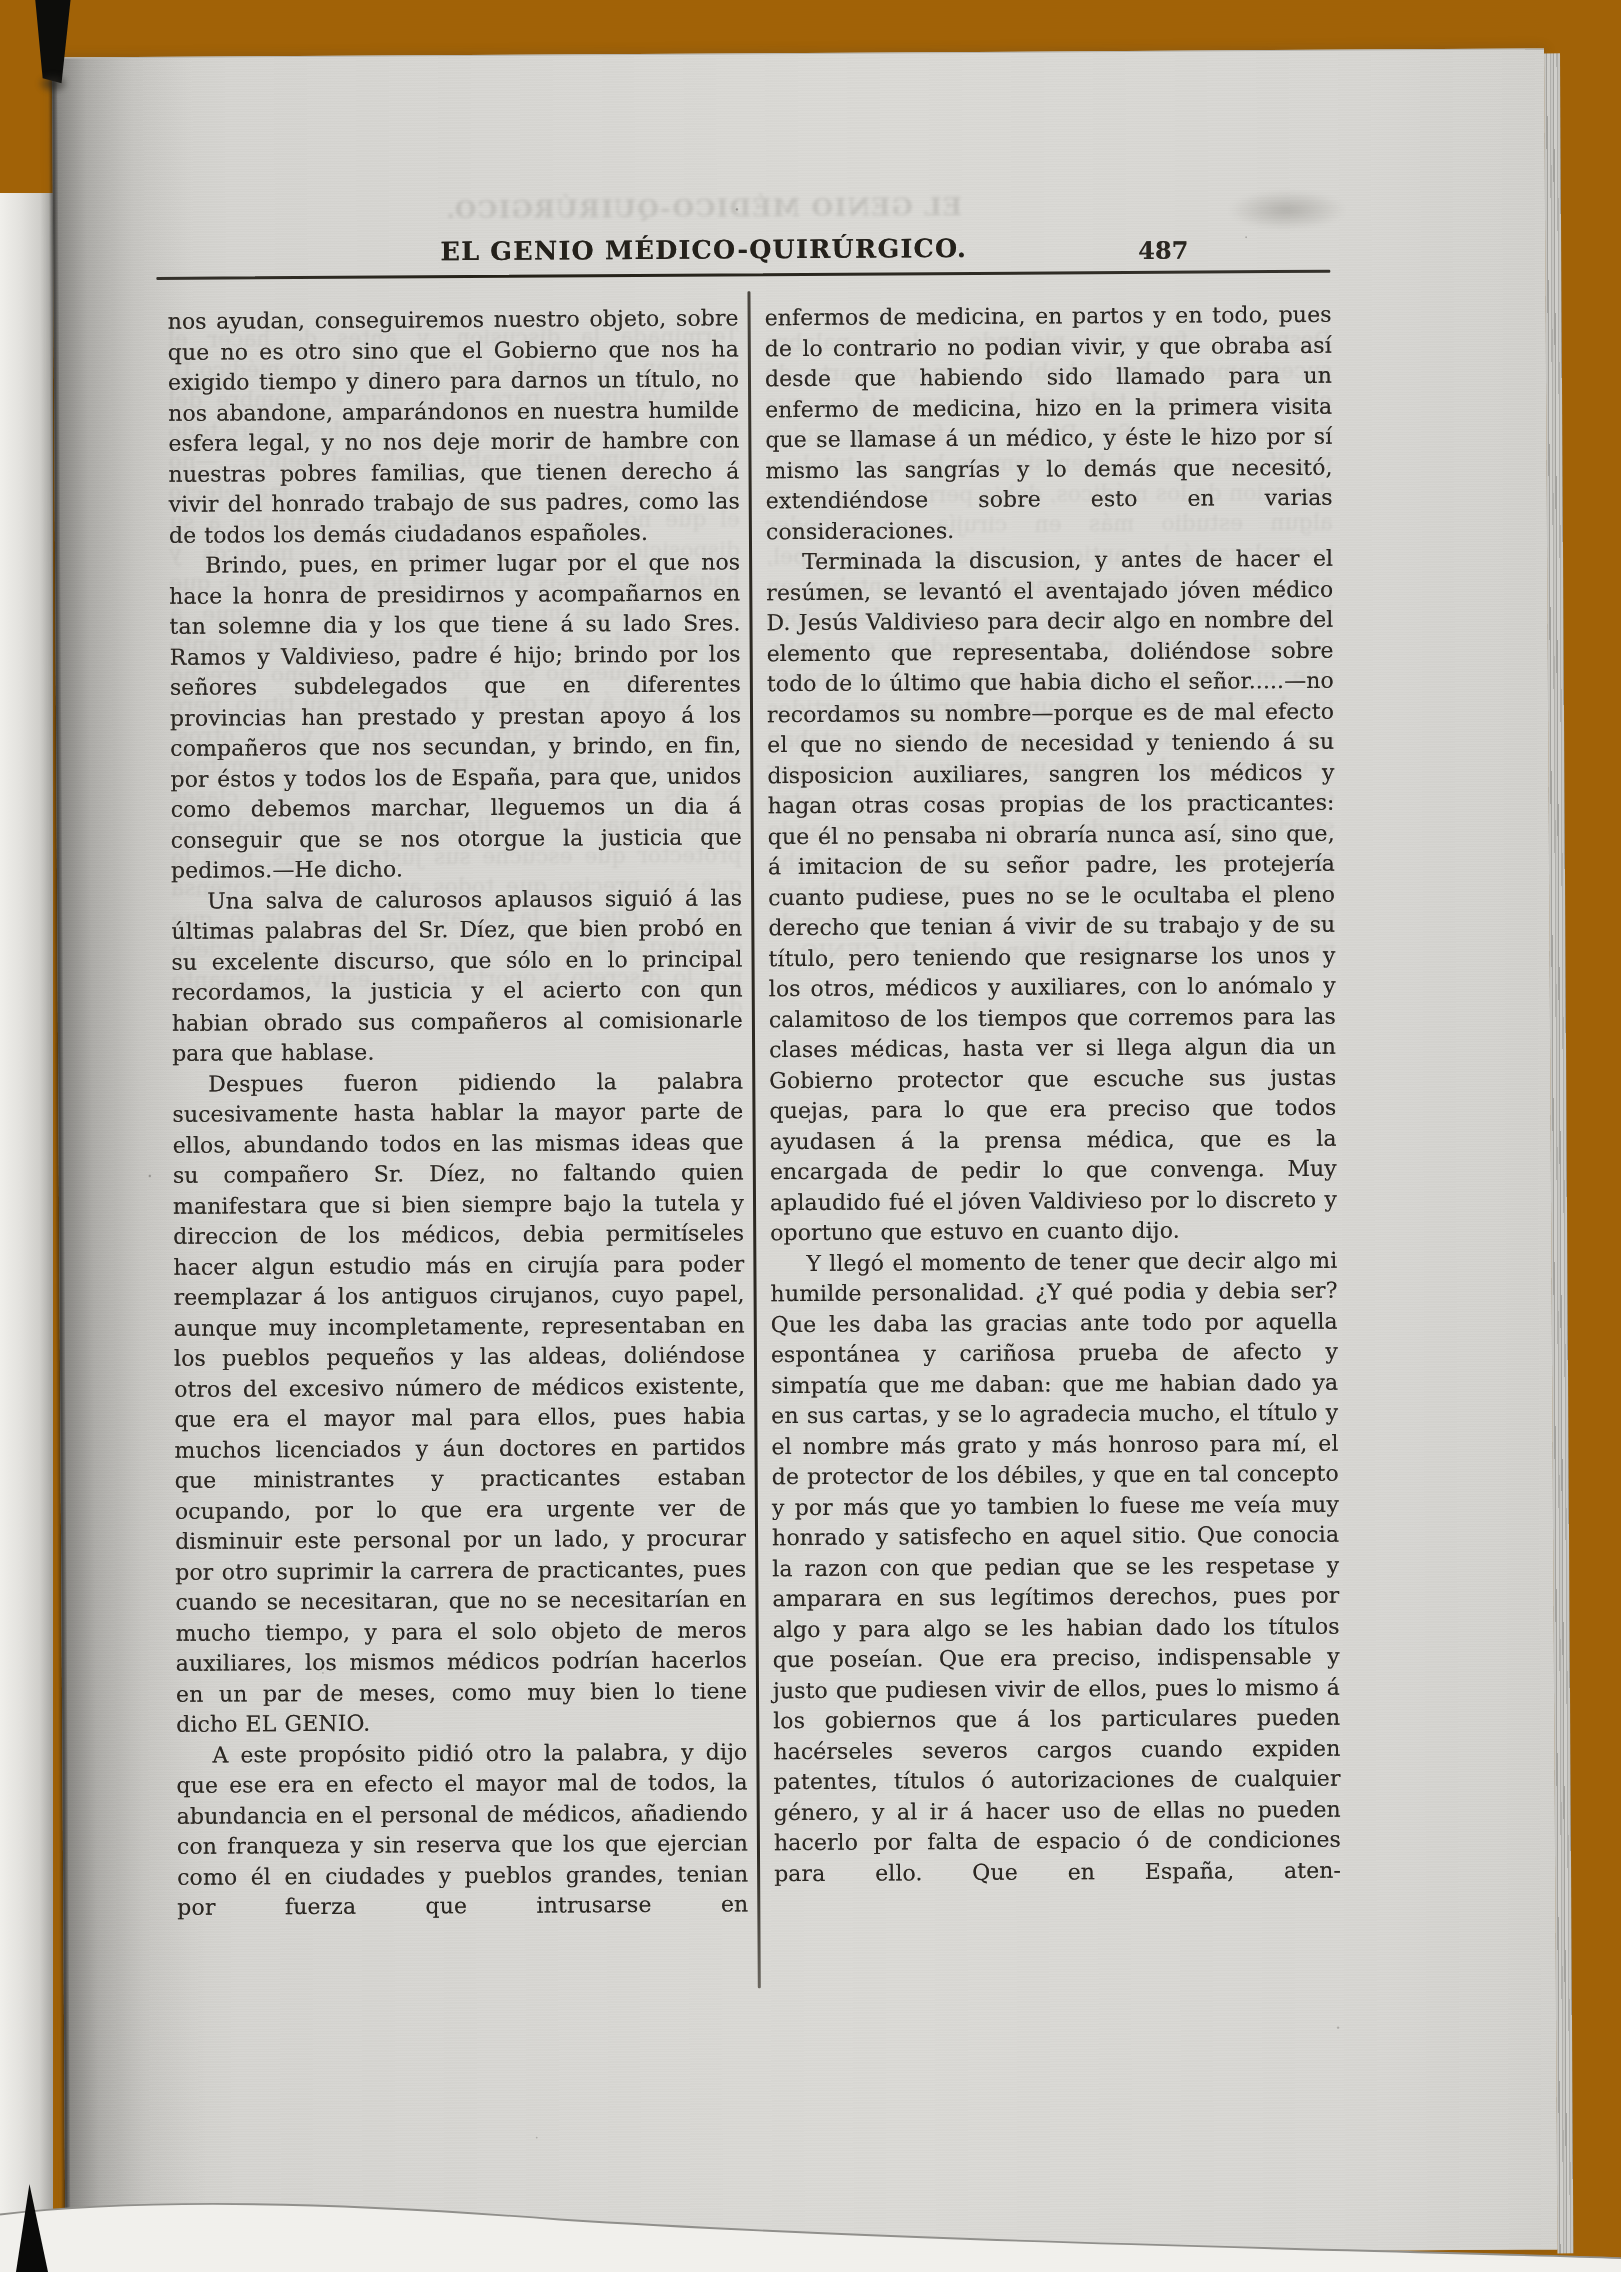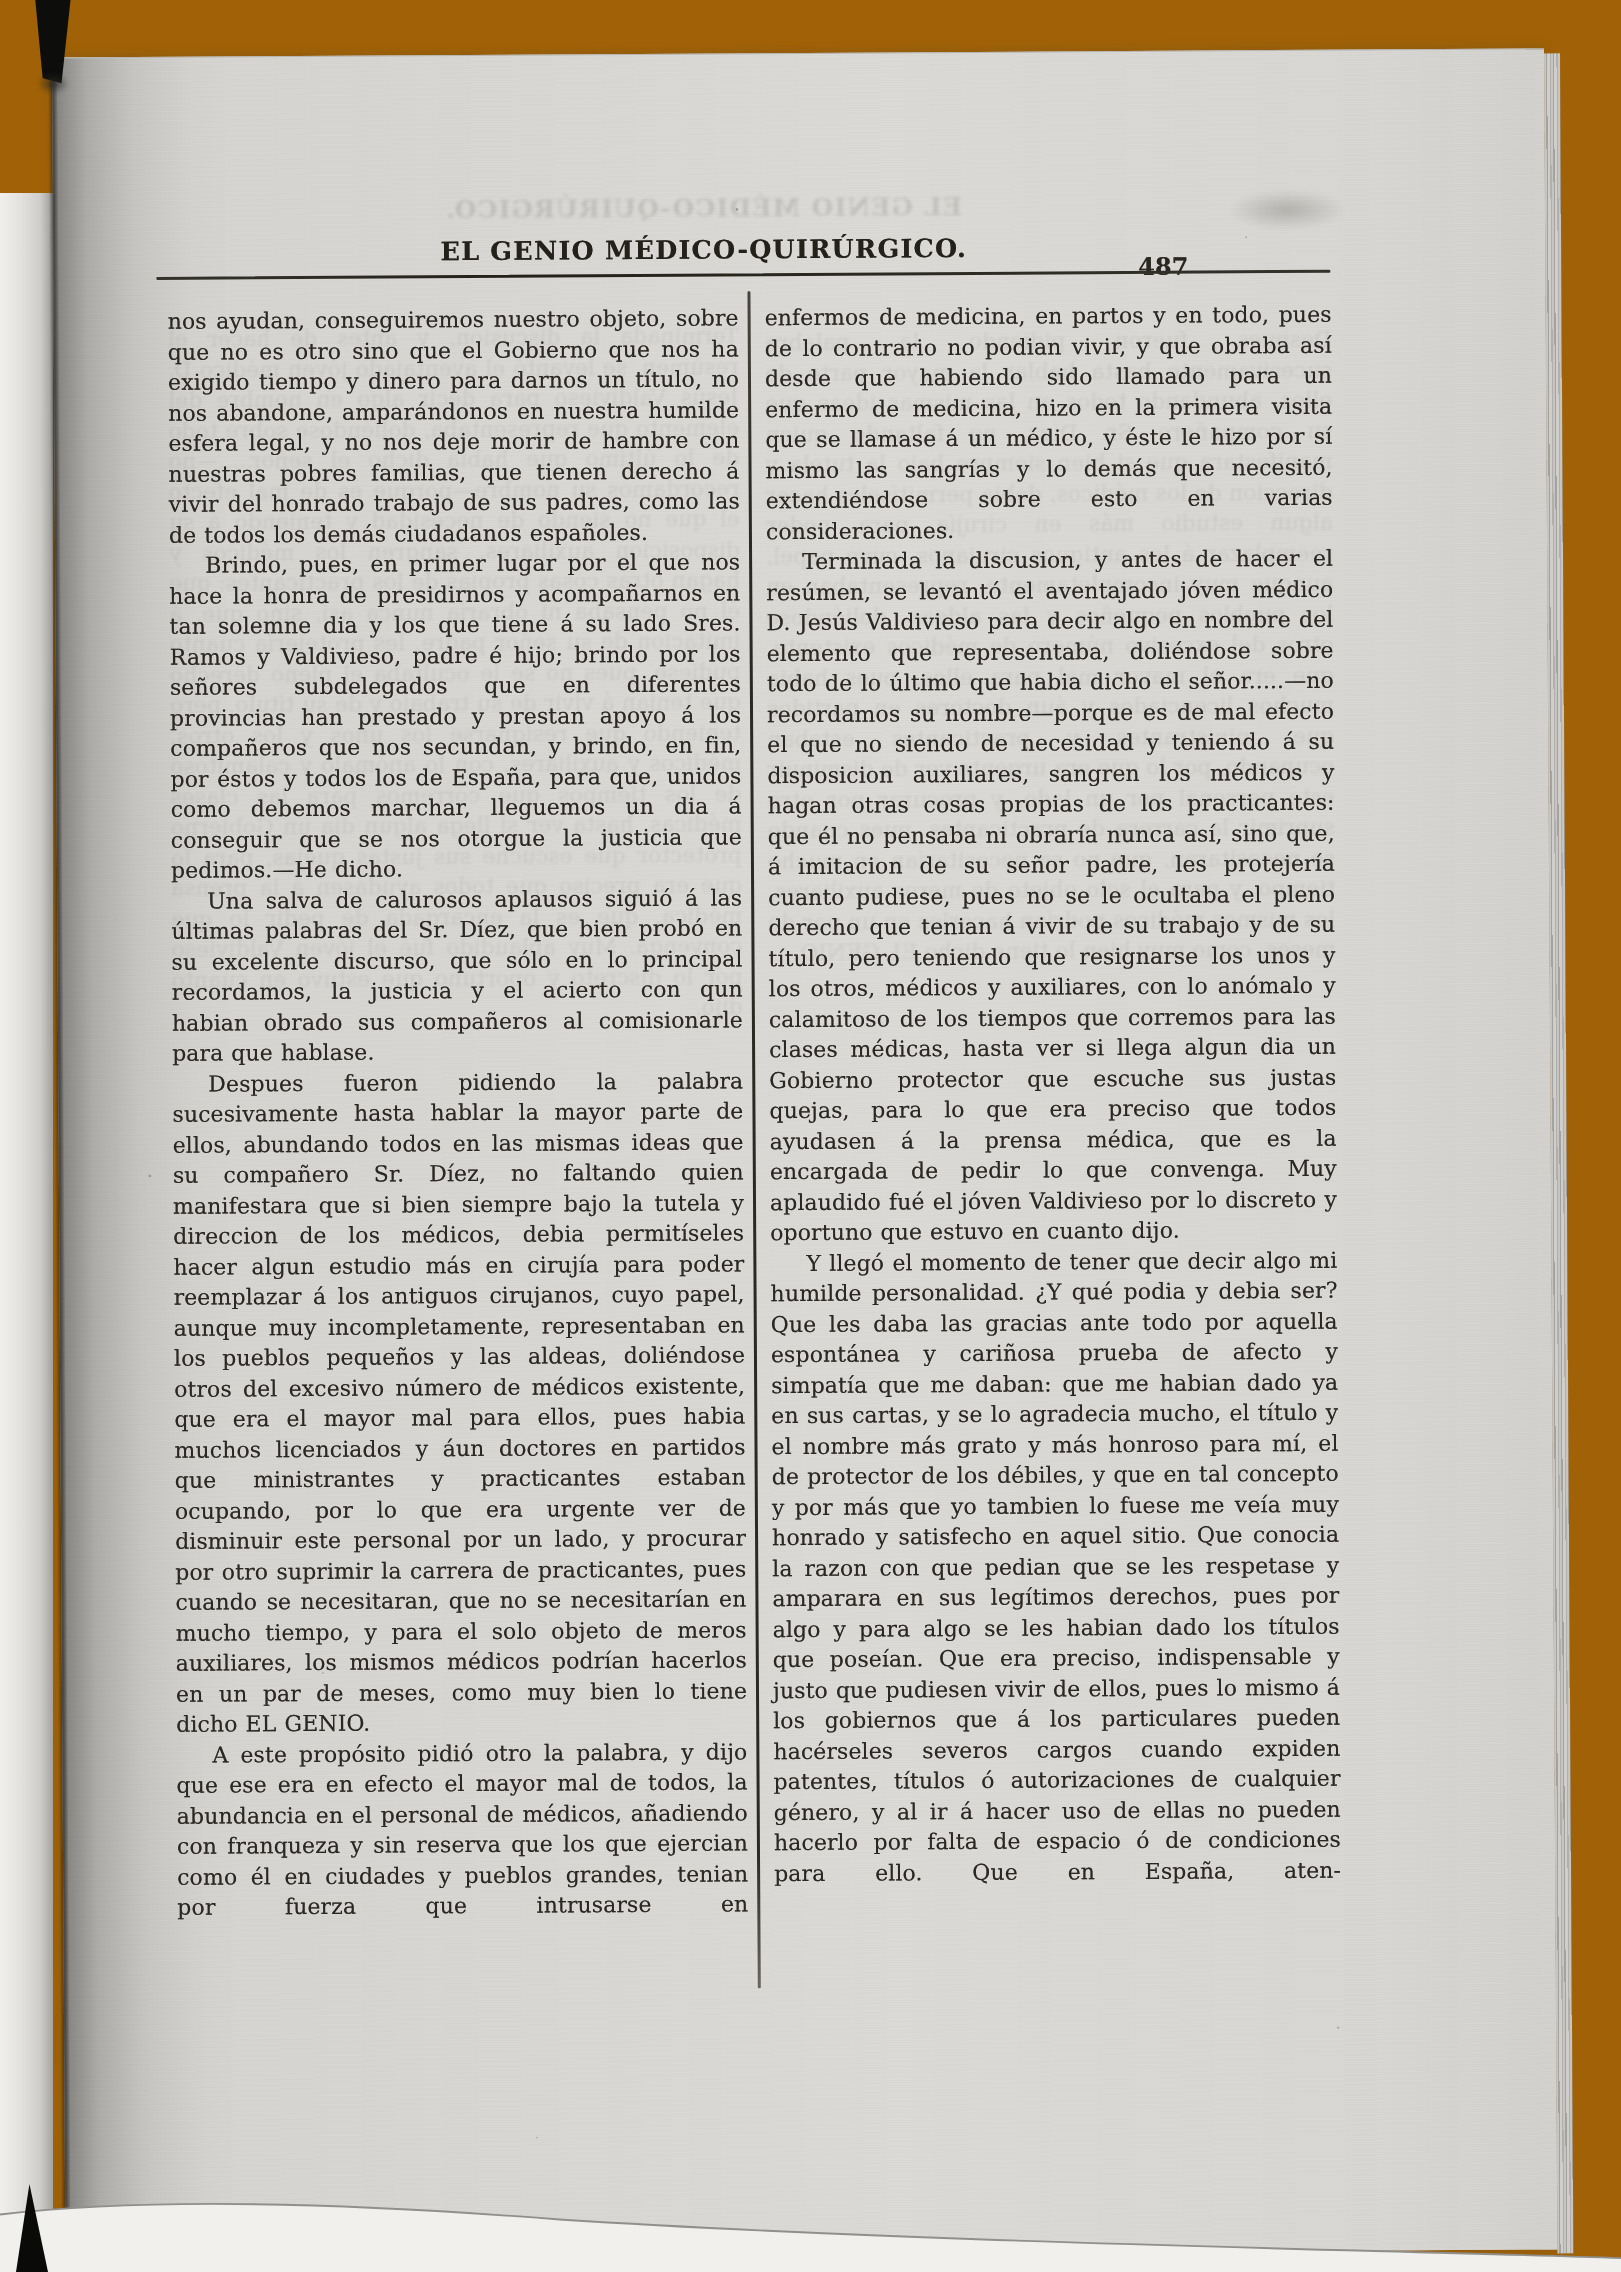--- a/index.html
+++ b/index.html
@@ -48,21 +48,21 @@
     background:linear-gradient(90deg,transparent,rgba(15,14,12,.55) 55%,rgba(15,14,12,.1));
     filter:blur(0.6px);
   }
   .running-title{
     position:absolute;left:346px;top:180px;width:609px;text-align:center;
     font-size:25.5px;font-weight:bold;letter-spacing:1.2px;color:#24211b;
     text-shadow:0 0 0.6px rgba(36,33,27,.6);white-space:nowrap;
   }
   .page-number{
     position:absolute;left:1085px;top:184px;font-size:24px;font-weight:bold;
-    color:#2a2721;text-shadow:0 0 0.6px rgba(36,33,27,.5);margin-top:16px;
+    color:#2a2721;text-shadow:0 0 0.6px rgba(36,33,27,.5);
   }
   .head-rule{
     position:absolute;left:103px;top:219px;width:1174px;height:2.5px;
     background:linear-gradient(90deg,#35322c 0%,#242118 30%,#35322c 100%);
     border-radius:1.2px;
   }
   .col-divider{
     position:absolute;left:694px;top:237px;width:2.5px;height:1697px;
     background:linear-gradient(180deg,#4a463f,#2c2922 12%,#2c2922 92%,#6a665f);
     border-radius:1.2px;

